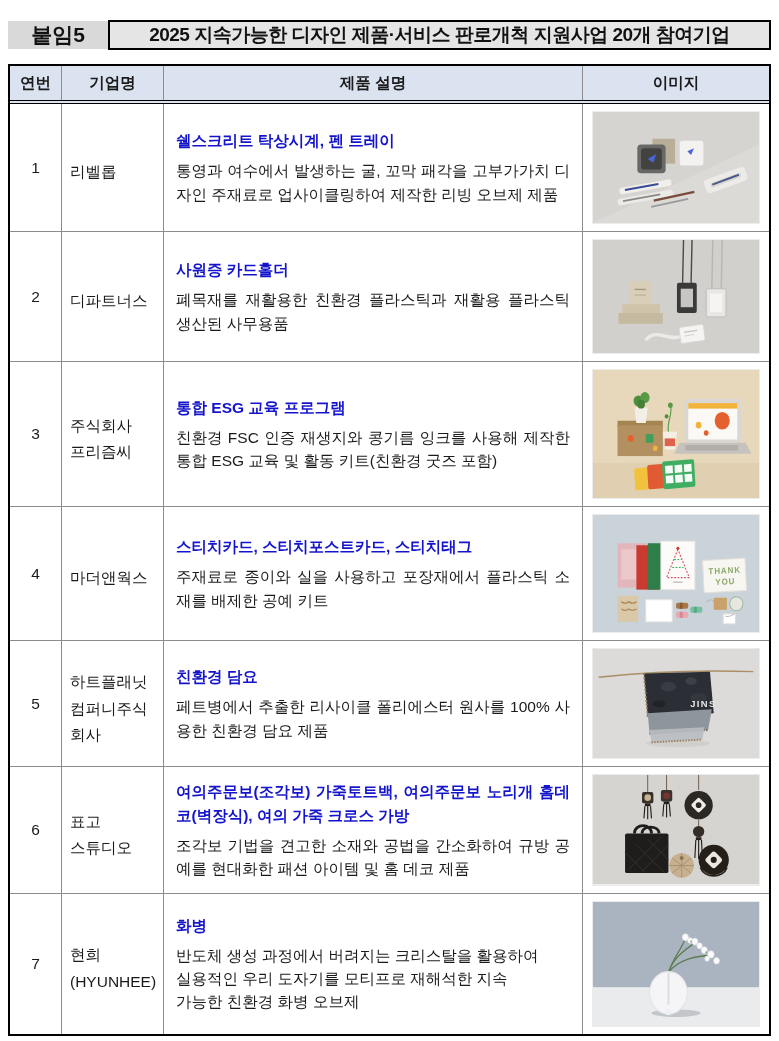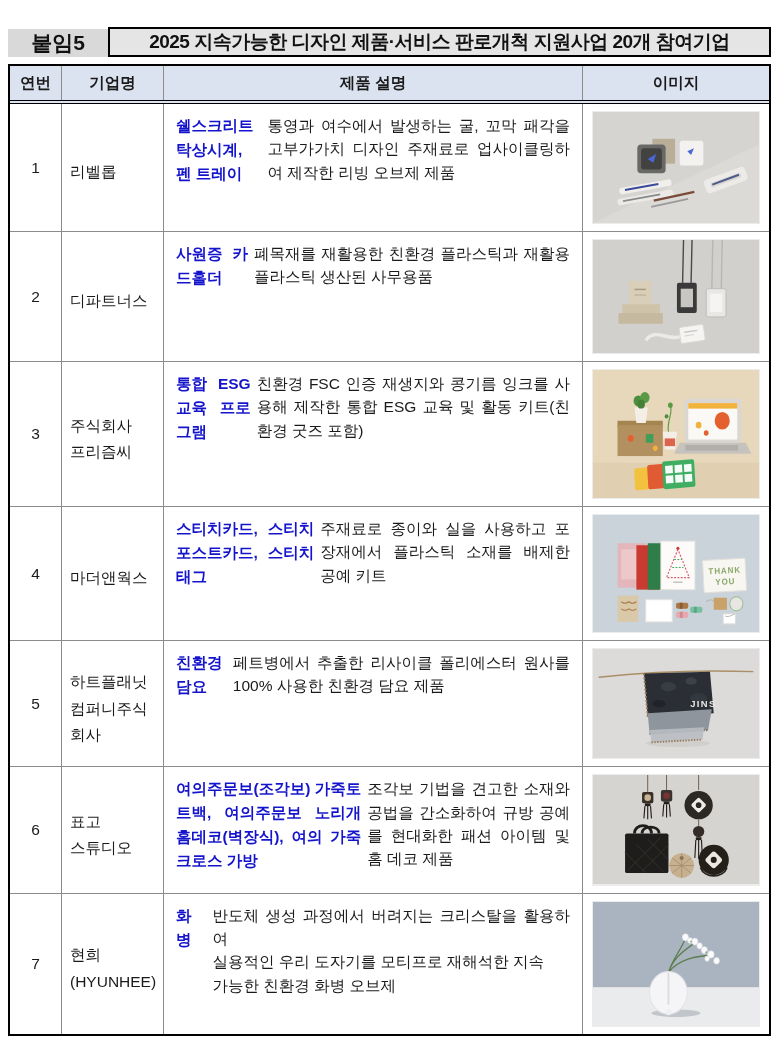--- a/index.html
+++ b/index.html
@@ -12,21 +12,21 @@
   *{box-sizing:border-box;margin:0;padding:0;}
   html,body{background:#ffffff;}
   body{
     width:779px;height:1041px;
     padding:13px 8px 0 8px;
     font-family:"Liberation Sans","DejaVu Sans",sans-serif;
     color:#111;
     overflow:hidden;
   }
   
-  .hdr{display:flex;align-items:flex-end;height:44px;}
+  .hdr{display:flex;align-items:center;height:44px;}
   .hdr .label{
     width:100px;background:var(--attachment-label-bg);
     display:flex;align-items:center;justify-content:center;
     font-size:21px;font-weight:bold;letter-spacing:0;
   }
   .hdr .titlebox{
     flex:1;border:2px solid var(--border-dark);
     display:flex;align-items:center;justify-content:center;
     font-size:19px;font-weight:bold;letter-spacing:-0.5px;
     background:#e5e5e5;
@@ -61,21 +61,21 @@
     display:flex;align-items:center;
     font-size:15.5px;color:#1a1a1a;
   }
   .cell:last-child{border-right:none;}
   .cell.cc{justify-content:center;text-align:center;}
   .cell.co{
     padding:16px 4px 6px 8px;justify-content:flex-start;
     white-space:pre-line;line-height:1.7;
   }
   .cell.de{
-    flex-direction:row;align-items:stretch;justify-content:center;
+    flex-direction:column;align-items:stretch;justify-content:center;
     padding:10px 12px;gap:6px;
   }
   .ptitle{
     color:var(--accent-blue);font-weight:bold;font-size:15.5px;
     line-height:1.55;text-align:justify;
   }
   .pdesc{
     font-size:15.5px;line-height:1.5;text-align:justify;
     white-space:pre-line;
   }

